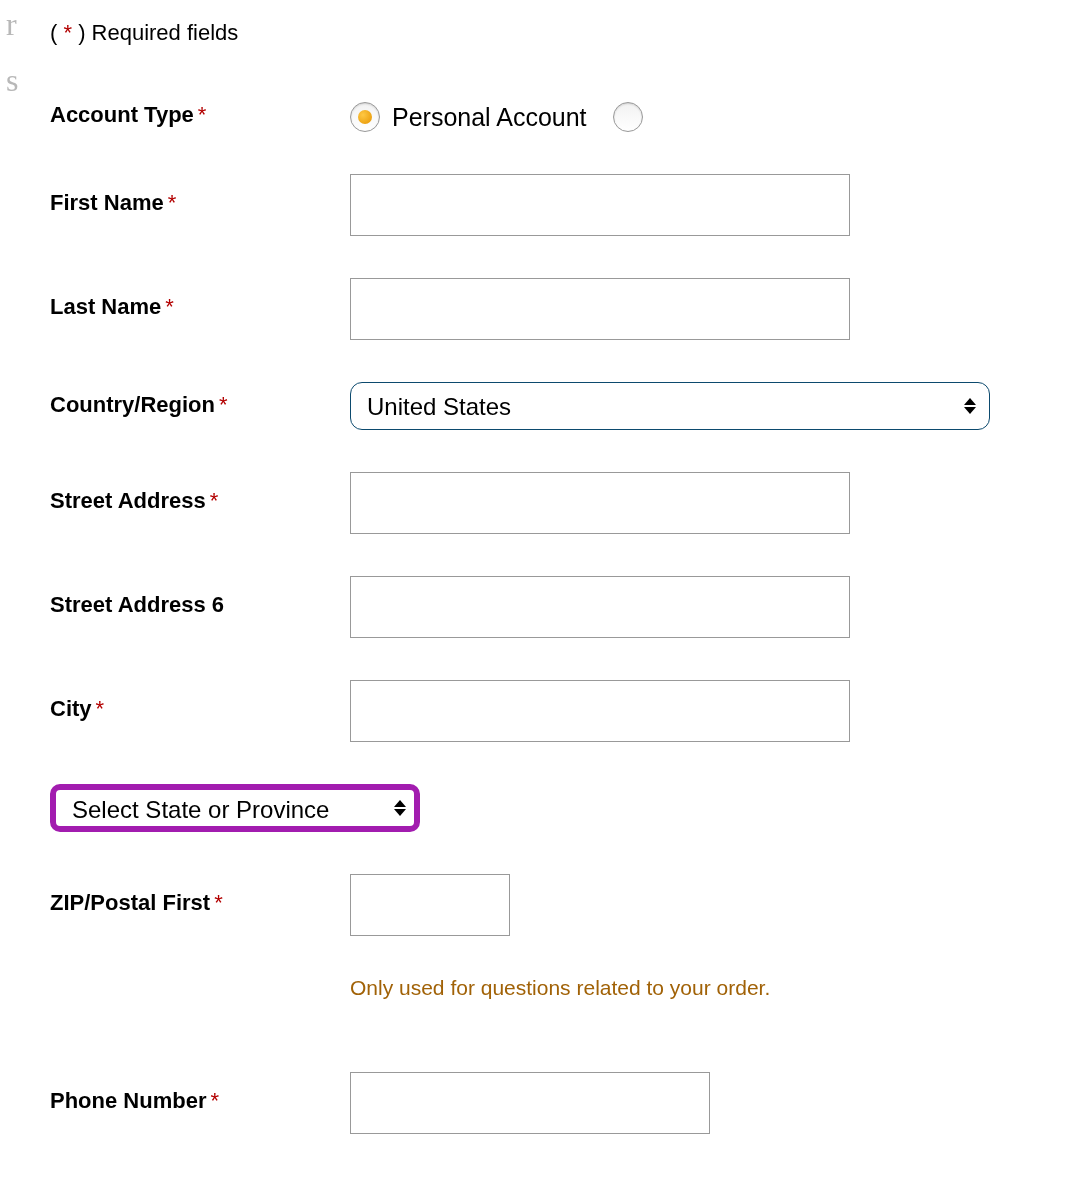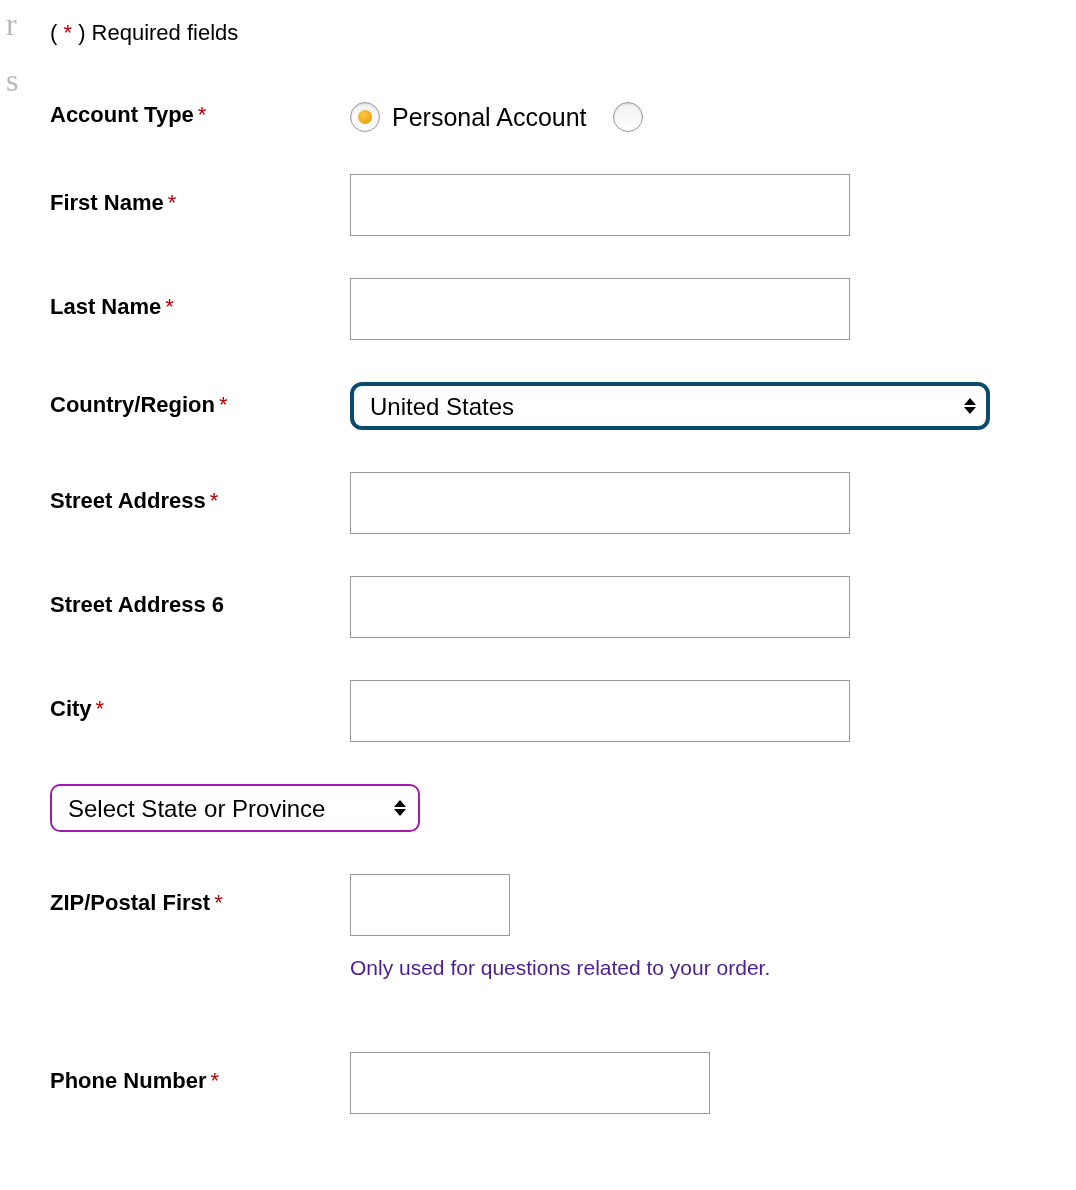--- a/index.html
+++ b/index.html
@@ -94,32 +94,32 @@
       width: 160px;
       height: 62px;
     }
     .text-input.phone {
       width: 360px;
       height: 62px;
     }
     .select-wide {
       width: 640px;
       height: 48px;
-      border: 4px solid #0c4a6e;
+      border: 1px solid #0c4a6e;
       border-radius: 12px;
       background: #fff;
       font-size: 24px;
       padding: 6px 36px 6px 16px;
       appearance: none;
       position: relative;
     }
     .select-narrow {
       width: 370px;
       height: 48px;
-      border: 2px solid #a21caf;
+      border: 6px solid #a21caf;
       border-radius: 10px;
       background: #fff;
       font-size: 24px;
       padding: 6px 36px 6px 16px;
       appearance: none;
       position: relative;
     }
     .select-wrapper {
       position: relative;
       display: inline-block;
@@ -140,23 +140,23 @@
       border-right: 6px solid transparent;
       border-bottom: 7px solid #000;
     }
     .arrow-down {
       width: 0; height: 0;
       border-left: 6px solid transparent;
       border-right: 6px solid transparent;
       border-top: 7px solid #000;
     }
     .helper-text {
-      color: #4c1d95;
+      color: #a16207;
       font-size: 21px;
-      margin-top: 20px;
+      margin-top: 40px;
       margin-bottom: 30px;
     }
     .row-select .form-label {
       padding-top: 10px;
     }
     .row-radio .form-label {
       padding-top: 6px;
     }
   </style>
 </head>

